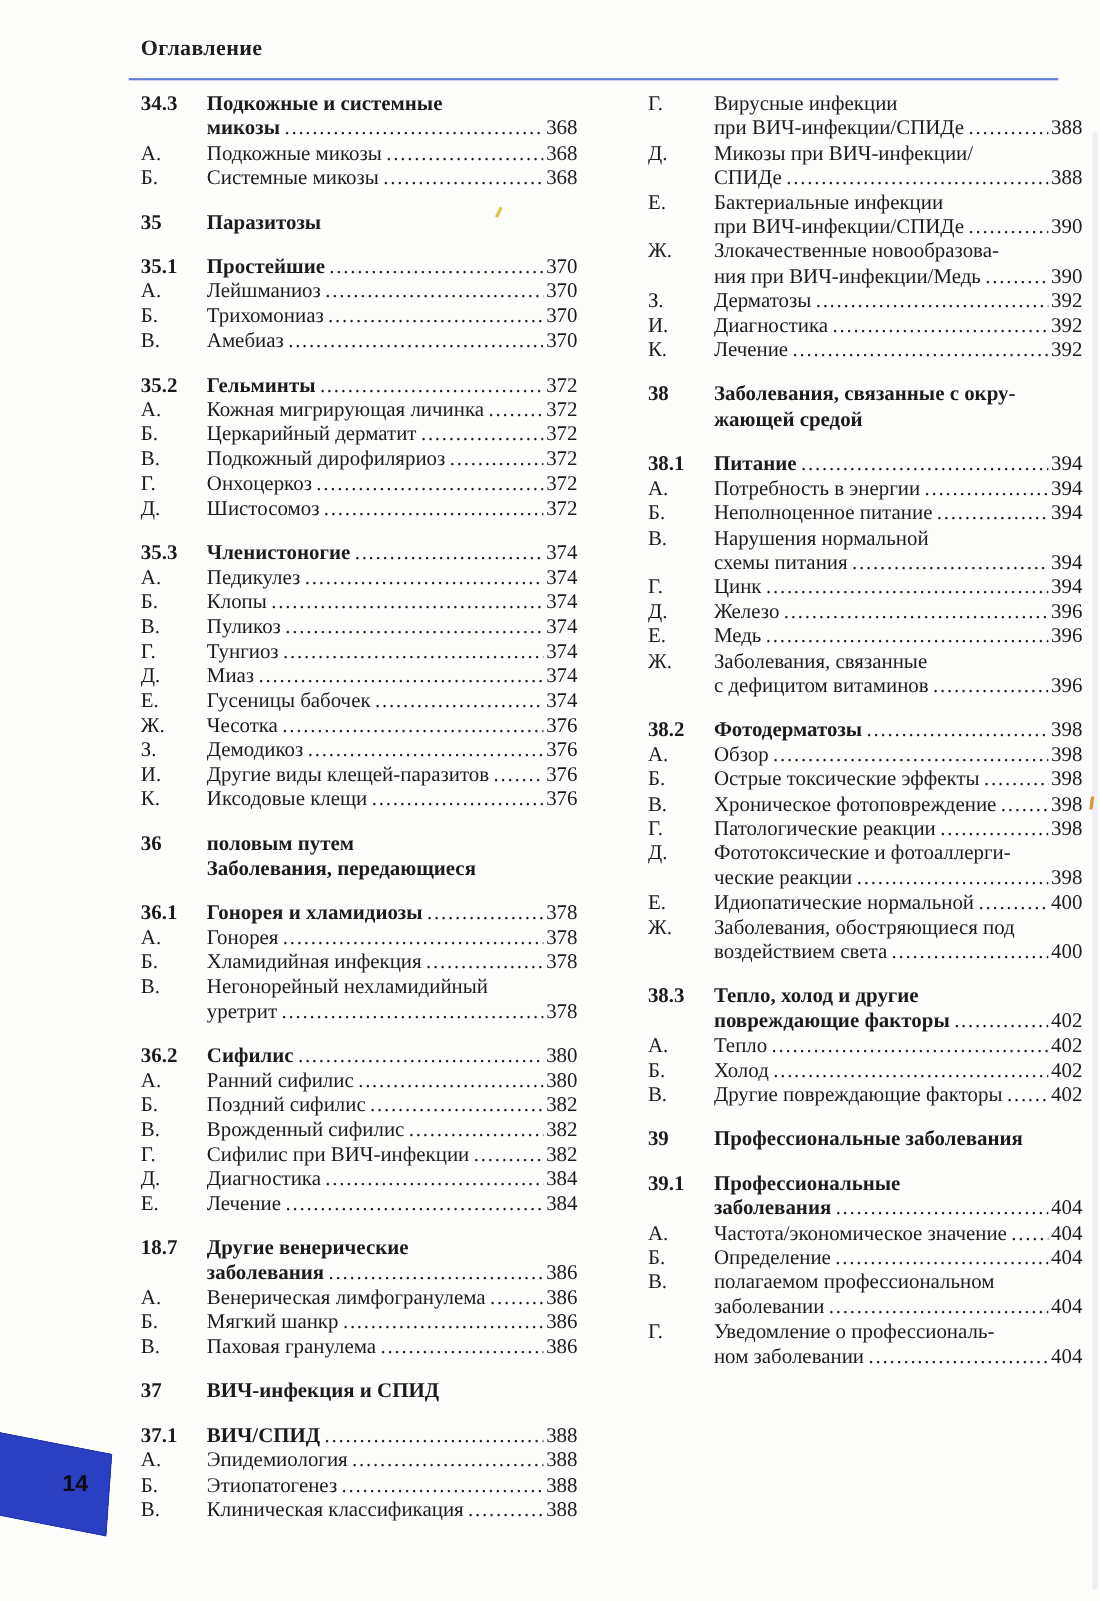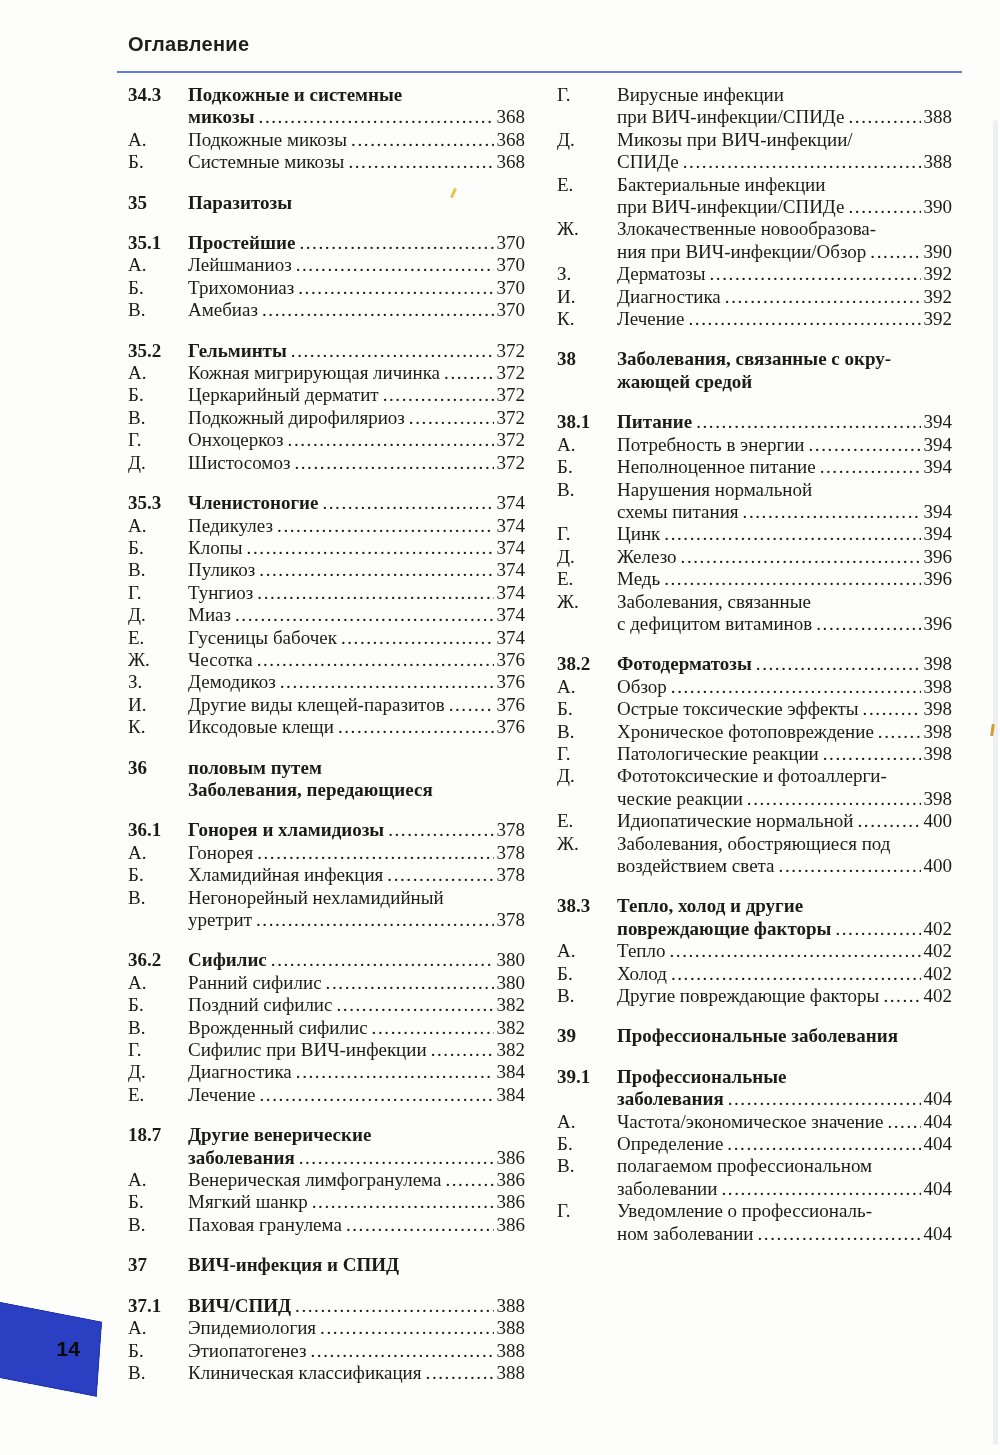--- a/index.html
+++ b/index.html
@@ -4,27 +4,27 @@
 <style>
   html,body{margin:0;padding:0}
   body{
     width:1000px;height:1455px;overflow:hidden;
     background:#fdfdfc;color:#1b1b1b;
     font-family:"Liberation Serif", serif;
   }
   .sheet{position:relative;width:1000px;height:1455px;background:#fdfdfc}
   .hdr{
     position:absolute;top:33px;left:128px;
-    font-family:Liberation Sans, sans-serif;
+    font-family:Liberation Serif, serif;
     font-size:20px;font-weight:700;letter-spacing:.3px;color:#1e1e1e;
   }
   .rule{position:absolute;top:71px;left:117px;width:845px;height:2px;background:#5270d4;opacity:.9}
   .content{position:absolute;top:84px;left:128px;display:flex}
   .col{font-size:19px;line-height:22.4px}
-  .col.left{width:397px;margin-right:32px}
+  .col.left{width:397px;margin-right:64px}
   .col.right{width:395px}
   .group{margin-top:18px}
   .col .group:first-child{margin-top:0}
   .entry{display:flex}
   .num{width:60px;flex-shrink:0}
   .entry.bold .num,.entry.bold .txt{font-weight:700}
   .body{flex:1;min-width:0}
   .line{display:flex;align-items:baseline}
   .txt{white-space:nowrap}
   .dots{flex:1;min-width:0;overflow:hidden;white-space:nowrap;margin:0 3px 0 4px;letter-spacing:1.6px}
@@ -583,21 +583,21 @@
               </div>
             </div>
           </div>
           <div class="entry">
             <span class="num">Ж.</span>
             <div class="body">
               <div class="line">
                 <span class="txt">Злокачественные новообразова-</span>
               </div>
               <div class="line">
-                <span class="txt">ния при ВИЧ-инфекции/Обзор</span>
+                <span class="txt">ния при ВИЧ-инфекции/Медь</span>
                 <span class="dots"></span>
                 <span class="pg">390</span>
               </div>
             </div>
           </div>
           <div class="entry">
             <span class="num">З.</span>
             <div class="body">
               <div class="line">
                 <span class="txt">Дерматозы</span>

